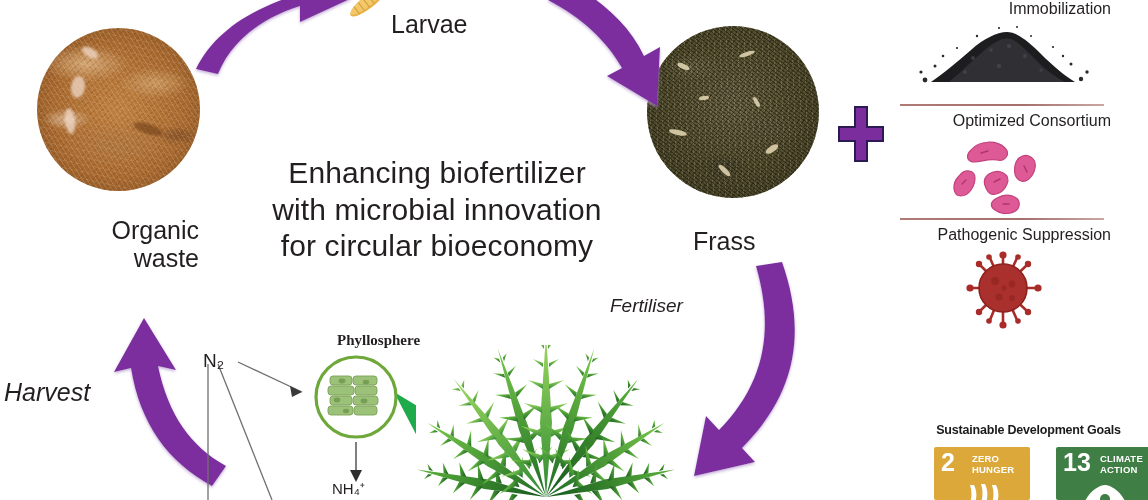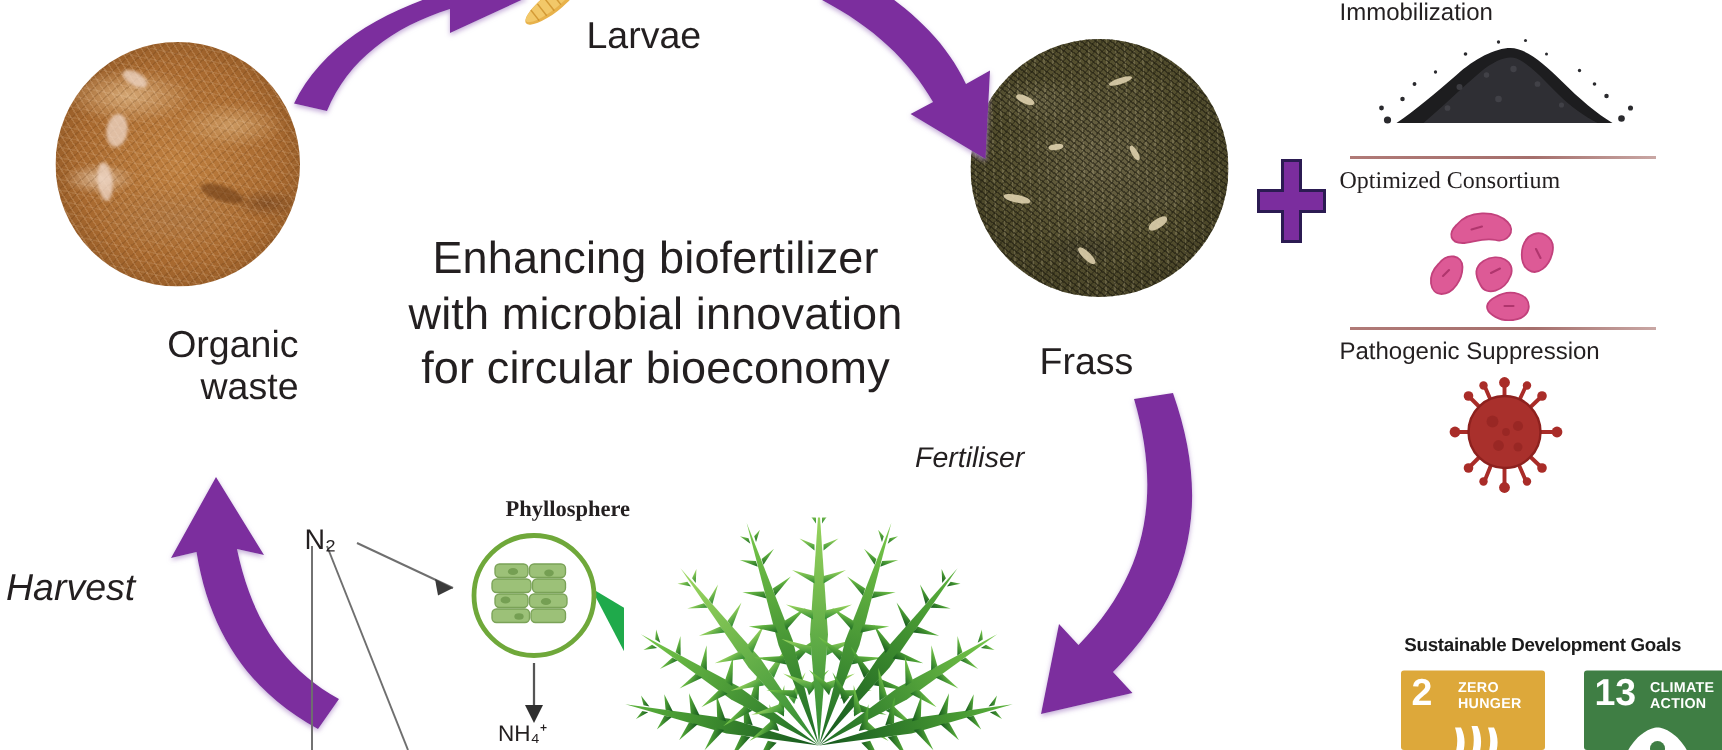--- a/index.html
+++ b/index.html
@@ -56,21 +56,21 @@
   #frass-photo .grain{position:absolute;inset:0;opacity:.85;
     background-image:
       repeating-linear-gradient(37deg, rgba(20,18,10,.55) 0 1px, rgba(0,0,0,0) 1px 3px),
       repeating-linear-gradient(-51deg, rgba(30,28,16,.45) 0 1px, rgba(0,0,0,0) 1px 4px),
       repeating-linear-gradient(88deg, rgba(215,205,170,.22) 0 1px, rgba(0,0,0,0) 1px 6px);
   }
   .fleck{position:absolute;background:#ded0ad;border-radius:45%;opacity:.9;}
 
   
   #right-panel{position:absolute;left:893px;top:0;width:218px;height:330px;}
-  .rp-title{position:absolute;width:100%;text-align:left;font-size:16px;color:#231f20;}
+  .rp-title{position:absolute;width:100%;text-align:right;font-size:16px;color:#231f20;}
   .rp-divider{position:absolute;left:7px;width:204px;height:2px;
     background:linear-gradient(90deg,#b07a77 0%,#a56f6c 60%,#c9a7a4 100%);}
 
   
   #sdg-block{position:absolute;left:916px;top:423px;width:232px;height:77px;}
   #sdg-heading{position:absolute;left:0;top:0;width:225px;text-align:center;
     font-size:12.5px;font-weight:bold;color:#1b1b1b;letter-spacing:-.2px;}
   .sdg-card{position:absolute;top:24px;width:96px;height:53px;border-radius:2px;overflow:hidden;}
   #sdg-card-2{left:18px;background:#DDA83A;}
   #sdg-card-13{left:140px;background:#3F7E44;}
@@ -180,21 +180,21 @@
           <circle cx="78" cy="28" r="1.8"></circle>
         <circle cx="96" cy="24" r="2.1"></circle>
           <circle cx="112" cy="34" r="1.9"></circle>
         <circle cx="86" cy="44" r="2.2"></circle>
           <circle cx="128" cy="48" r="1.7"></circle>
         <circle cx="52" cy="50" r="1.9"></circle>
       </g>
     </svg>
     <div class="rp-divider" style="top:104px;"></div>
 
-    <div class="rp-title" style="top:112px;font-family:Liberation Serif, serif;">Optimized Consortium</div>
+    <div class="rp-title" style="top:112px;">Optimized Consortium</div>
     <svg style="position:absolute;left:52px;top:136px;width:116px;height:78px;" viewBox="0 0 116 78">
       <g fill="#dd5a96" stroke="#c2417c" stroke-width="1.2">
         <path d="M26,14 C34,4 52,4 60,12 C66,18 60,26 52,24 C44,22 36,26 30,26 C22,26 20,20 26,14 Z"></path>
         <path d="M74,22 C82,16 92,22 90,32 C88,42 80,48 74,44 C68,40 68,28 74,22 Z"></path>
         <path d="M14,40 C20,32 30,34 30,42 C30,50 24,60 16,60 C8,60 6,48 14,40 Z"></path>
         <path d="M44,38 C54,32 66,38 62,48 C58,58 46,62 42,54 C38,47 38,42 44,38 Z"></path>
         <path d="M52,62 C62,56 76,60 74,70 C72,78 58,80 50,74 C44,70 46,65 52,62 Z"></path>
       </g>
       <g stroke="#a82f66" stroke-width="1.4" fill="none" opacity=".85" stroke-linecap="round">
         <path d="M36,17 L43,15"></path>

